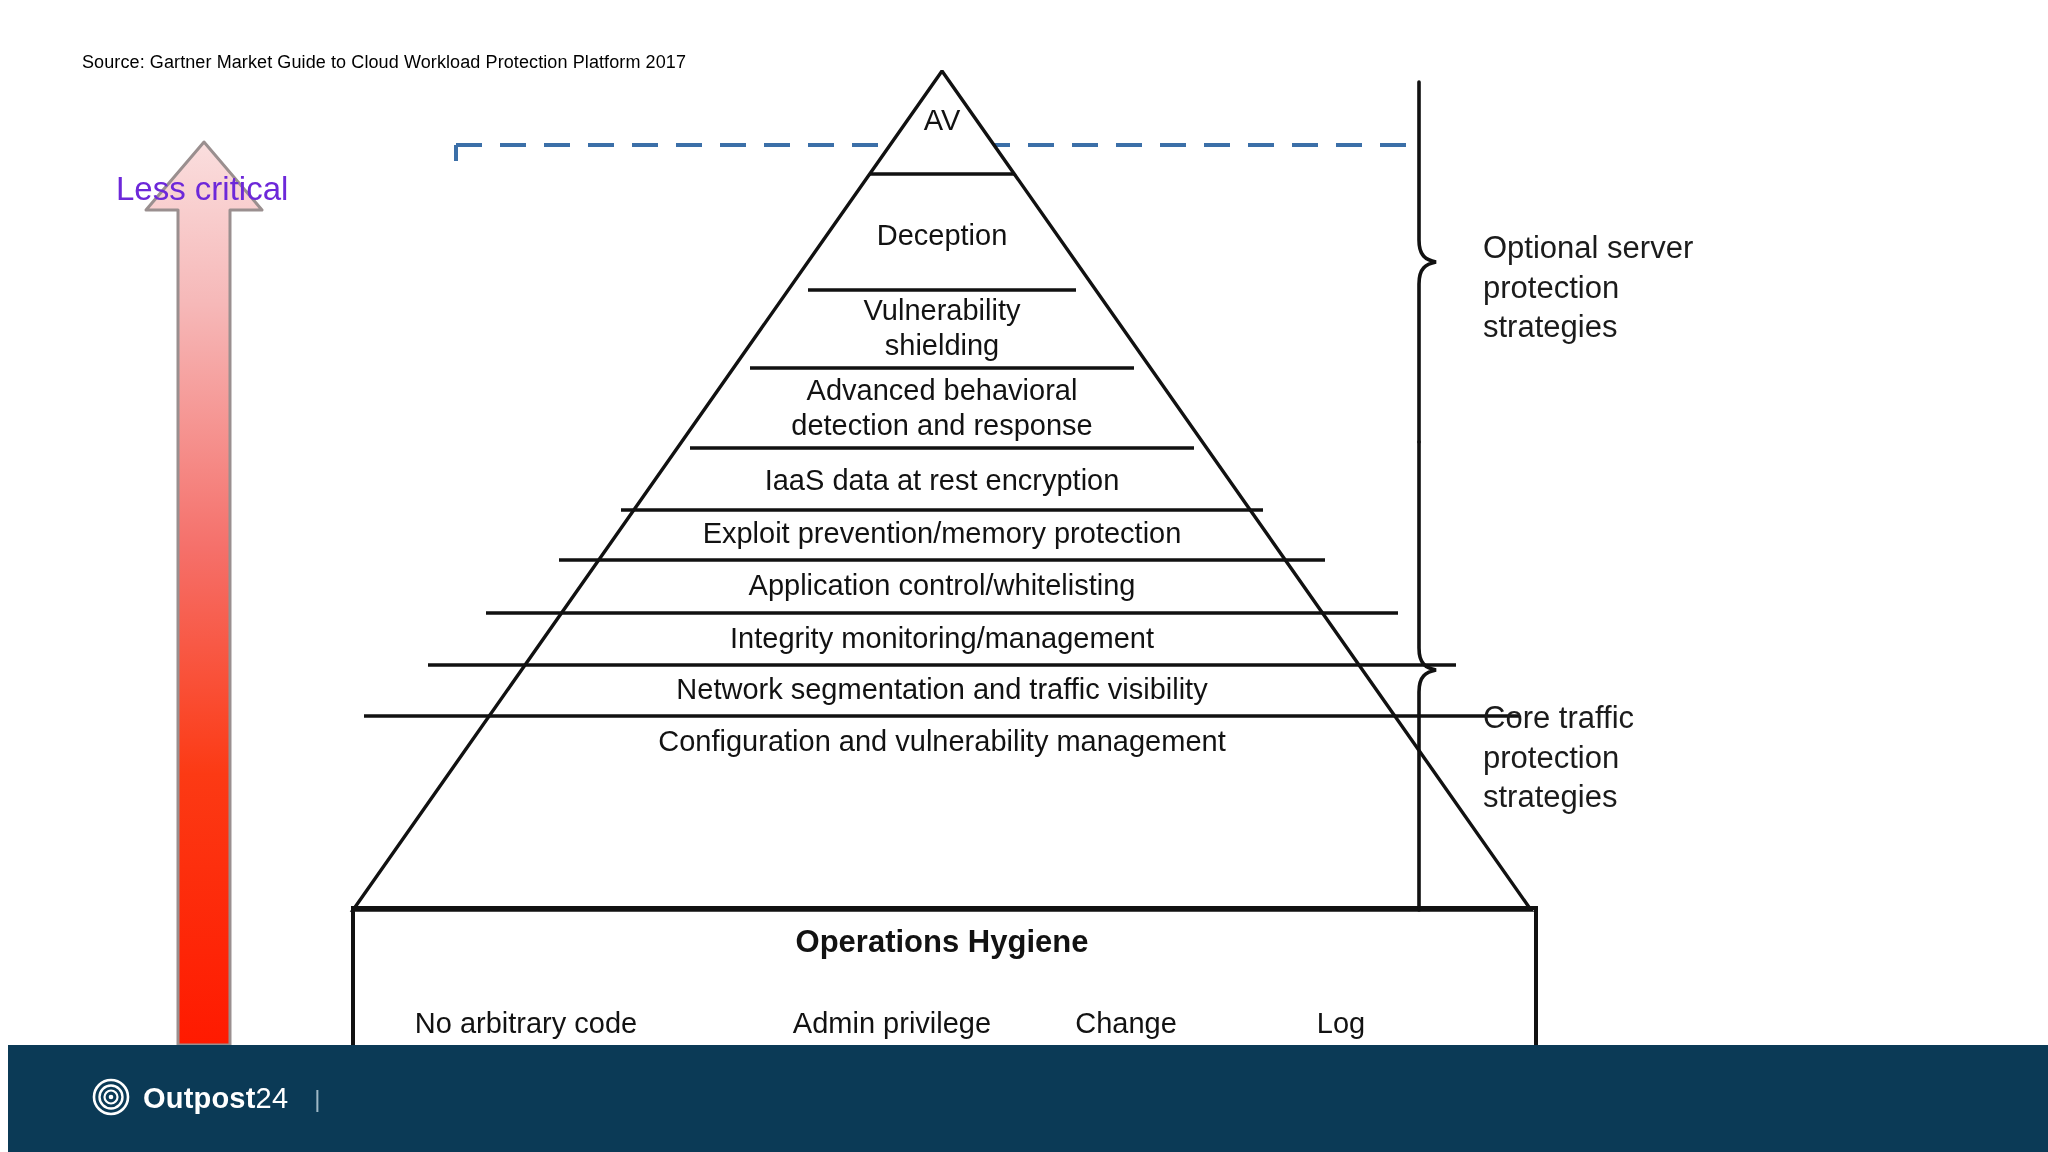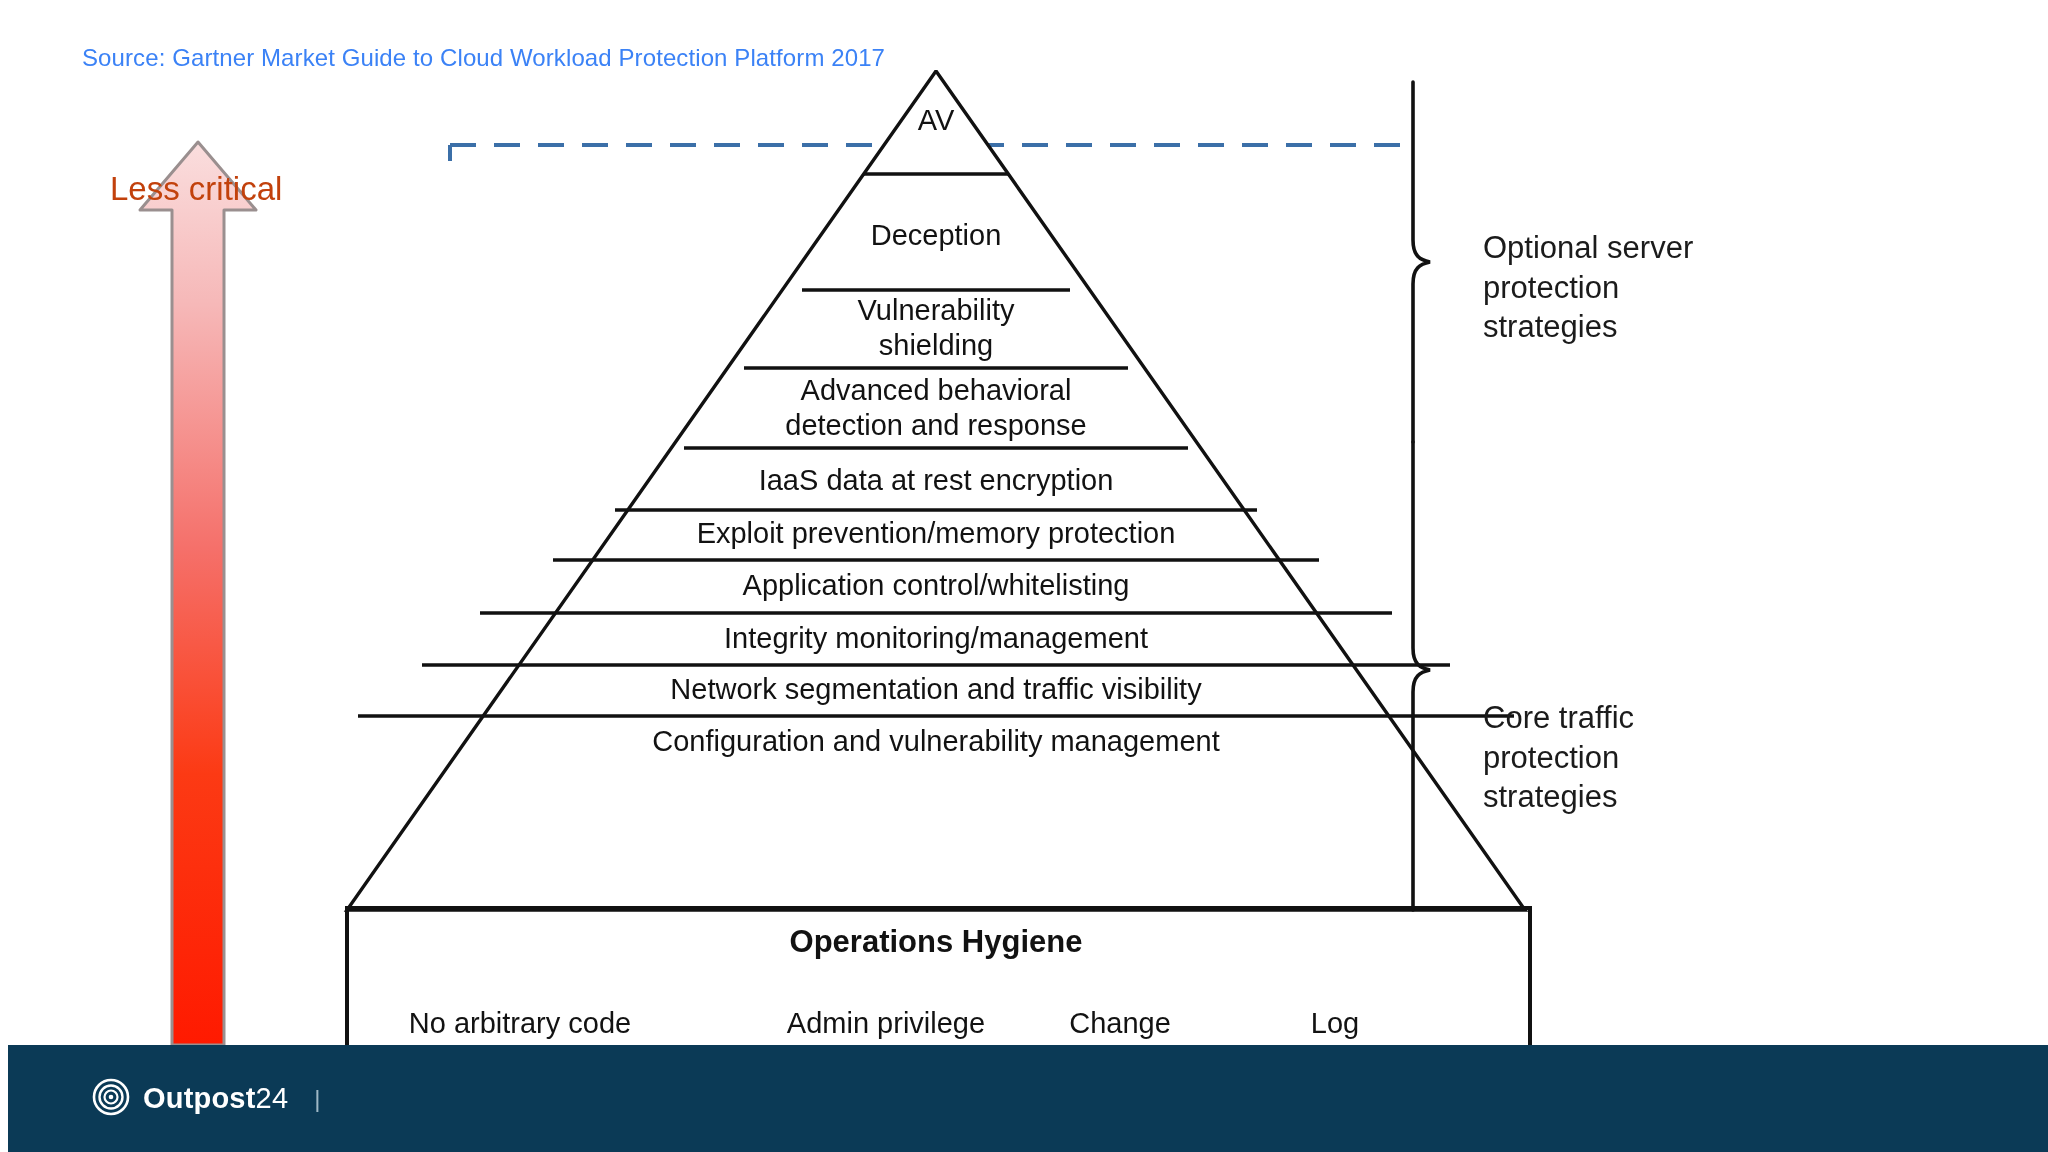--- a/index.html
+++ b/index.html
@@ -14,46 +14,46 @@
     position: relative;
     overflow: hidden;
     font-family: "Liberation Sans", sans-serif;
     -webkit-font-smoothing: antialiased;
   }
 
   
   .source-line {
     position: absolute;
     left: 82px;
-    top: 44px;
-    font-size: 24px;
-    color: #3b82f6;
+    top: 52px;
+    font-size: 18px;
+    color: #000000;
     letter-spacing: 0.1px;
     white-space: nowrap;
   }
 
   
   .figure {
     position: absolute;
-    left: 2px;
+    left: 8px;
     top: 70px;
     width: 1638px;
     height: 975px;
   }
   .figure svg {
     display: block;
   }
 
   
   .less-critical-label {
     position: absolute;
     left: 108px;
     top: 100px;
     font-size: 33px;
-    color: #c2410c;
+    color: #6d28d9;
     white-space: nowrap;
   }
 
   
   .bracket-label {
     position: absolute;
     font-size: 31px;
     line-height: 1.28;
     color: #1b1b1b;
     white-space: nowrap;

